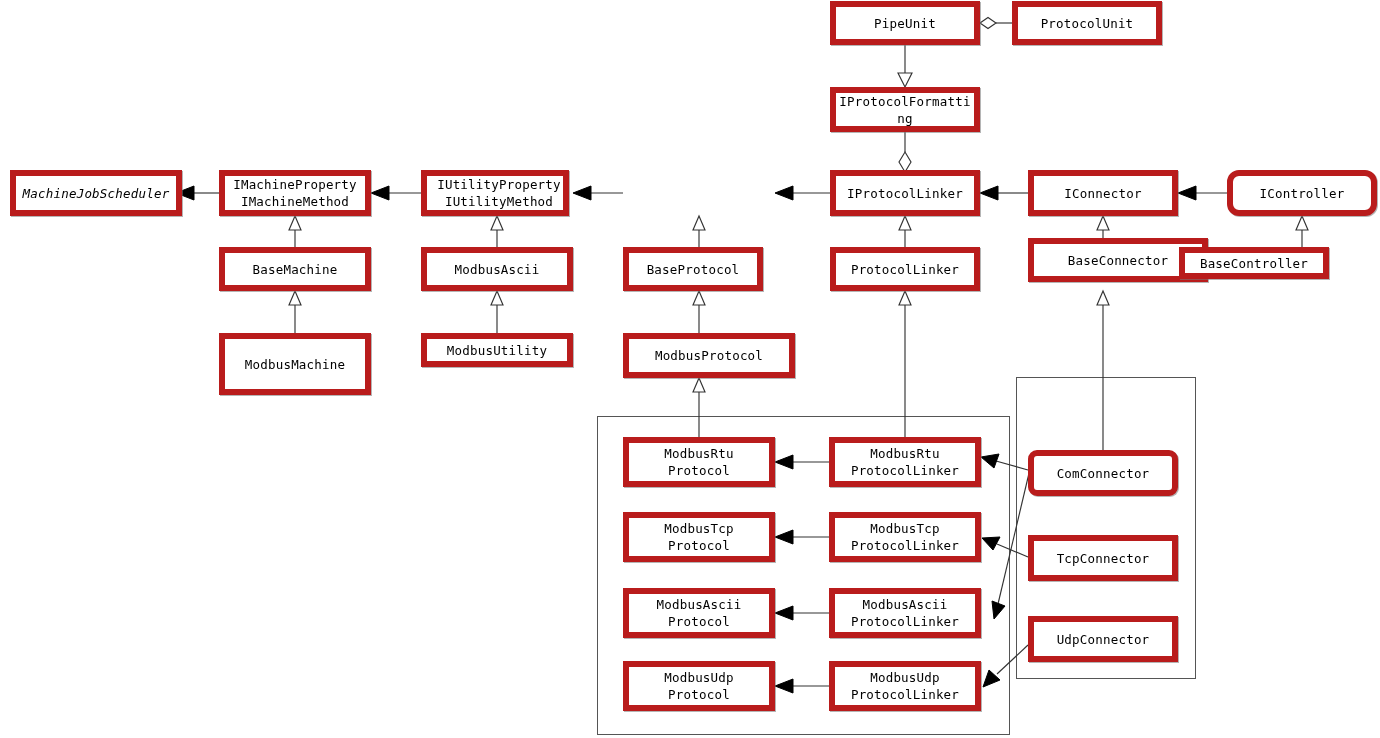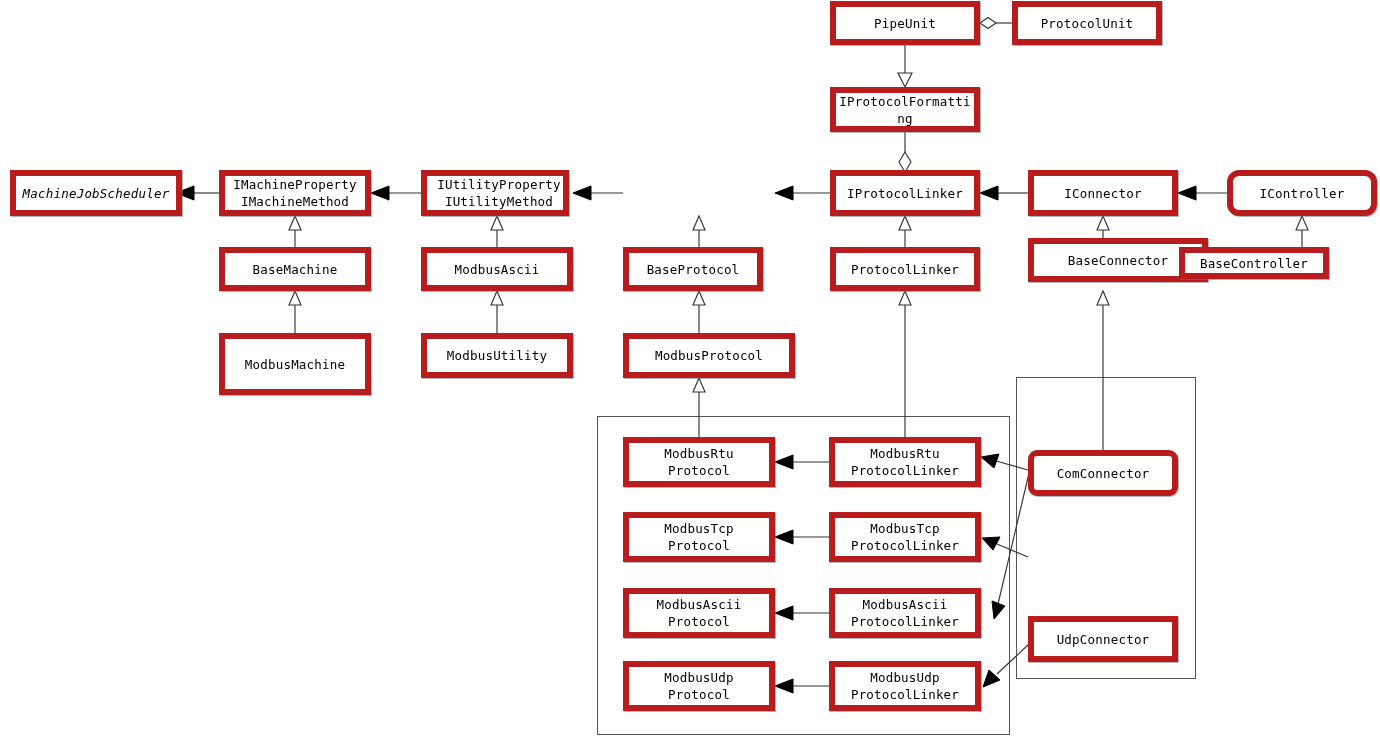--- a/index.html
+++ b/index.html
@@ -156,21 +156,21 @@
   <div class="node" style="left:623px;top:247px;width:140px;height:44px;text-align:center;"><span>BaseProtocol</span></div>
 
   <div class="node" style="left:830px;top:247px;width:150px;height:44px;"><span>ProtocolLinker</span></div>
 
   <div class="node" style="left:1028px;top:238px;width:180px;height:44px;"><span>BaseConnector</span></div>
 
   <div class="node" style="left:1179px;top:247px;width:150px;height:32px;"><span>BaseController</span></div>
 
   <div class="node" style="left:219px;top:333px;width:152px;height:62px;"><span>ModbusMachine</span></div>
 
-  <div class="node" style="left:421px;top:333px;width:152px;height:45px;"><span>ModbusUtility</span></div>
+  <div class="node" style="left:421px;top:333px;width:152px;height:34px;"><span>ModbusUtility</span></div>
 
   <div class="node" style="left:623px;top:333px;width:172px;height:45px;"><span>ModbusProtocol</span></div>
 
   <div class="node" style="left:623px;top:437px;width:152px;height:50px;"><span>ModbusRtu
 Protocol</span></div>
 
   <div class="node" style="left:829px;top:437px;width:152px;height:50px;"><span>ModbusRtu
 ProtocolLinker</span></div>
 
   <div class="node" style="left:623px;top:512px;width:152px;height:50px;"><span>ModbusTcp
@@ -186,16 +186,17 @@
 ProtocolLinker</span></div>
 
   <div class="node" style="left:623px;top:661px;width:152px;height:50px;"><span>ModbusUdp
 Protocol</span></div>
 
   <div class="node" style="left:829px;top:661px;width:152px;height:50px;"><span>ModbusUdp
 ProtocolLinker</span></div>
 
   <div class="node" style="left:1028px;top:450px;width:150px;height:46px;border-radius:9px;"><span>ComConnector</span></div>
 
+  <div class="node" style="left:1028px;top:535px;width:150px;height:46px;"><span>TcpConnector</span></div>
 
   <div class="node" style="left:1028px;top:616px;width:150px;height:46px;"><span>UdpConnector</span></div>
 
 </div>
 
 </body></html>

